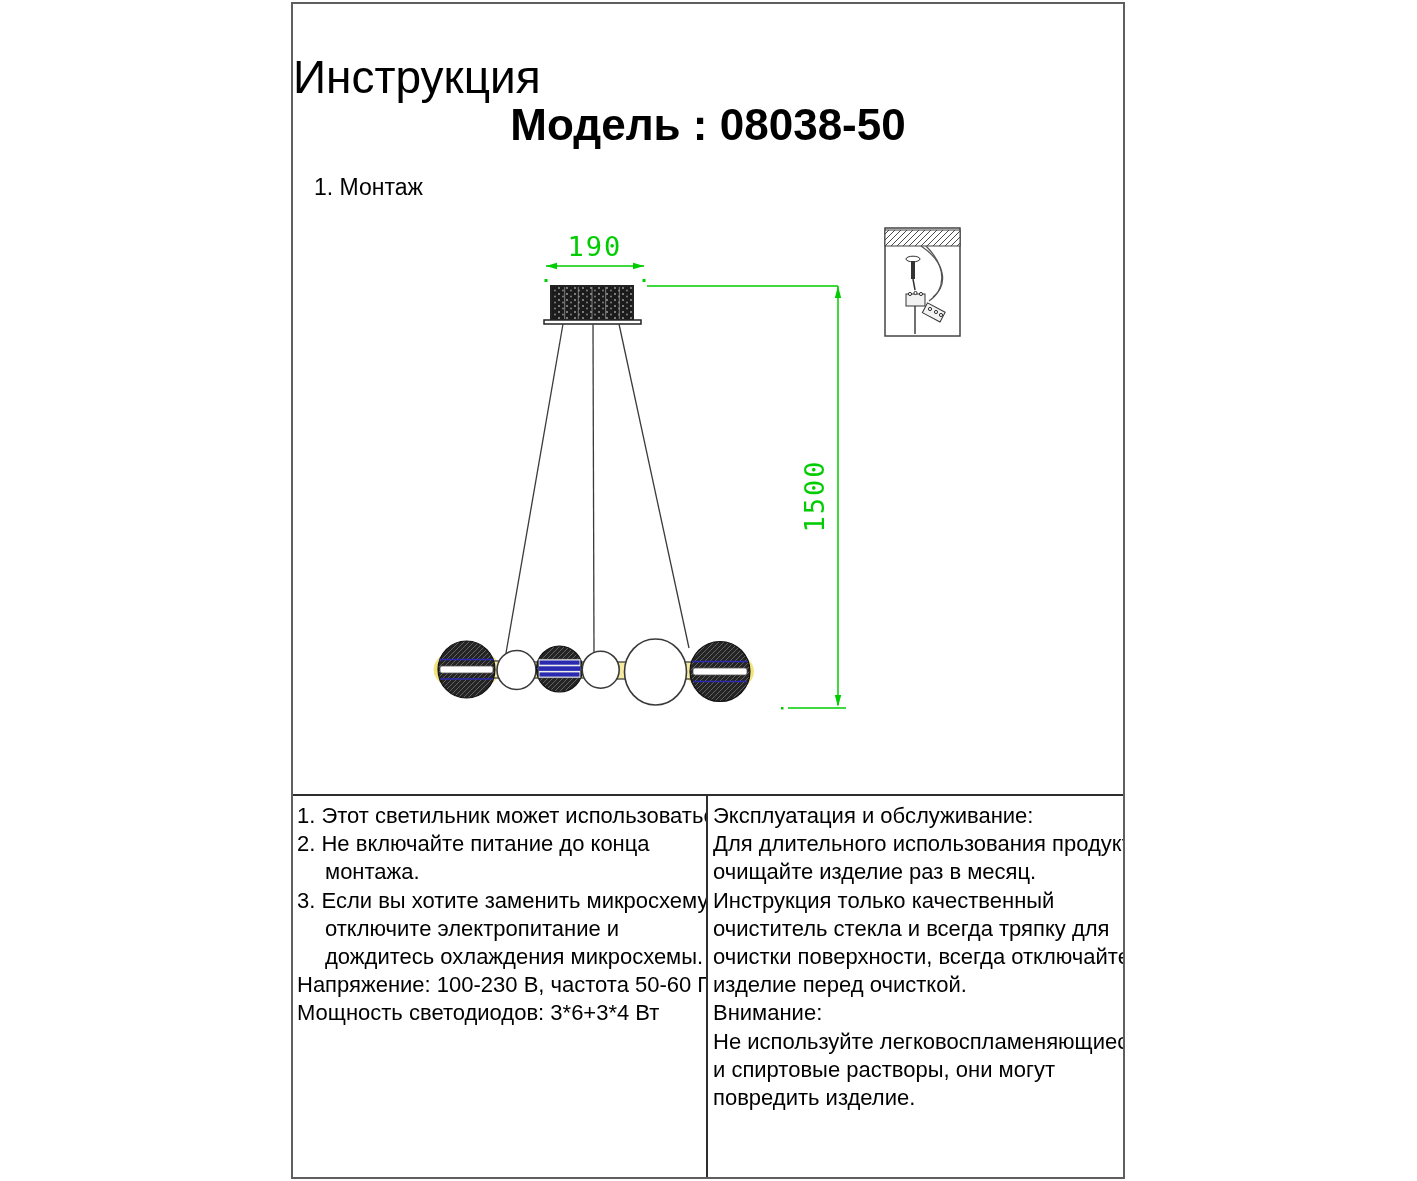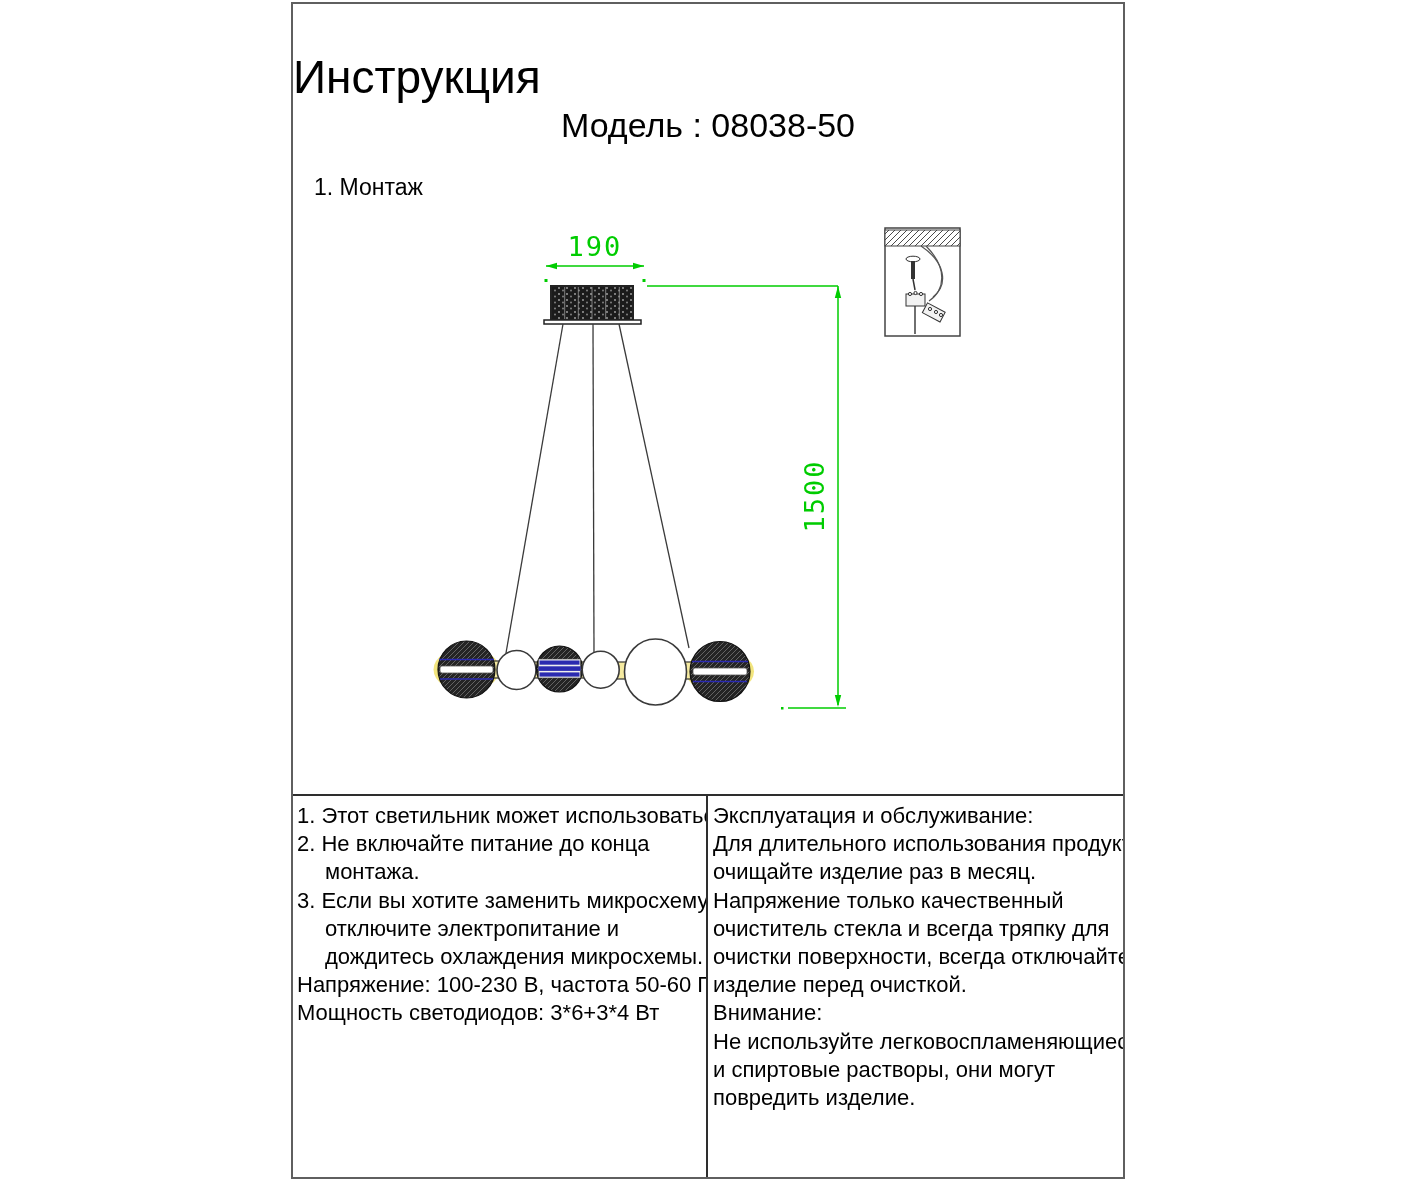--- a/index.html
+++ b/index.html
@@ -10,21 +10,21 @@
   .page{
     position:absolute;left:291px;top:2px;width:830px;height:1173px;
     border:2px solid #5f5f5f;background:#fff;
   }
   .doc-title{
     position:absolute;top:48px;left:0;width:100%;
     font-size:46px;line-height:50px;font-weight:400;
   }
   .doc-model{
     position:absolute;top:102px;left:0;width:100%;text-align:center;
-    font-size:34px;line-height:38px;font-weight:400;
+    font-size:44px;line-height:38px;font-weight:700;
   }
   .section-heading{
     position:absolute;top:170px;left:21px;font-size:23px;
   }
   svg.drawing{position:absolute;left:0;top:204px;}
   .notes{
     position:absolute;left:0;top:790px;width:830px;height:383px;
     border-top:2px solid #2e2e2e;display:flex;box-sizing:border-box;
   }
   .col-left{
@@ -178,21 +178,21 @@
       <div class="line">3. Если вы хотите заменить микросхему,</div>
       <div class="line cont">отключите электропитание и</div>
       <div class="line cont">дождитесь охлаждения микросхемы.</div>
       <div class="line">Напряжение: 100-230 В, частота 50-60 Гц</div>
       <div class="line">Мощность светодиодов:  3*6+3*4 Вт</div>
     </div>
     <div class="col-right">
       <div class="line">Эксплуатация и обслуживание:</div>
       <div class="line">Для длительного использования продукта</div>
       <div class="line">очищайте изделие раз в месяц.</div>
-      <div class="line">Напряжение только качественный</div>
+      <div class="line">Инструкция только качественный</div>
       <div class="line">очиститель стекла и всегда тряпку для</div>
       <div class="line">очистки поверхности, всегда отключайте</div>
       <div class="line">изделие перед очисткой.</div>
       <div class="line">Внимание:</div>
       <div class="line">Не используйте легковоспламеняющиеся</div>
       <div class="line">и спиртовые растворы, они могут</div>
       <div class="line">повредить изделие.</div>
     </div>
   </div>
 

